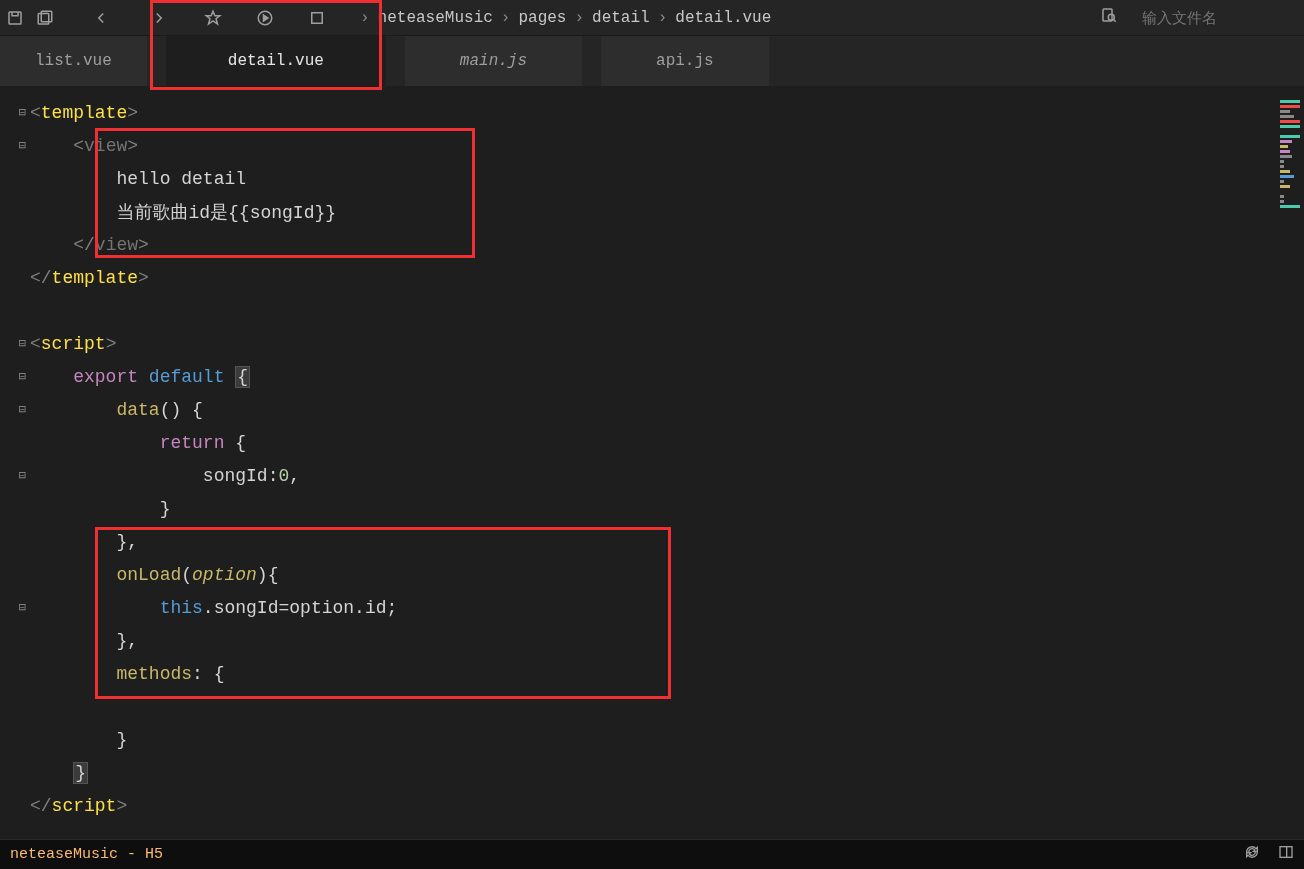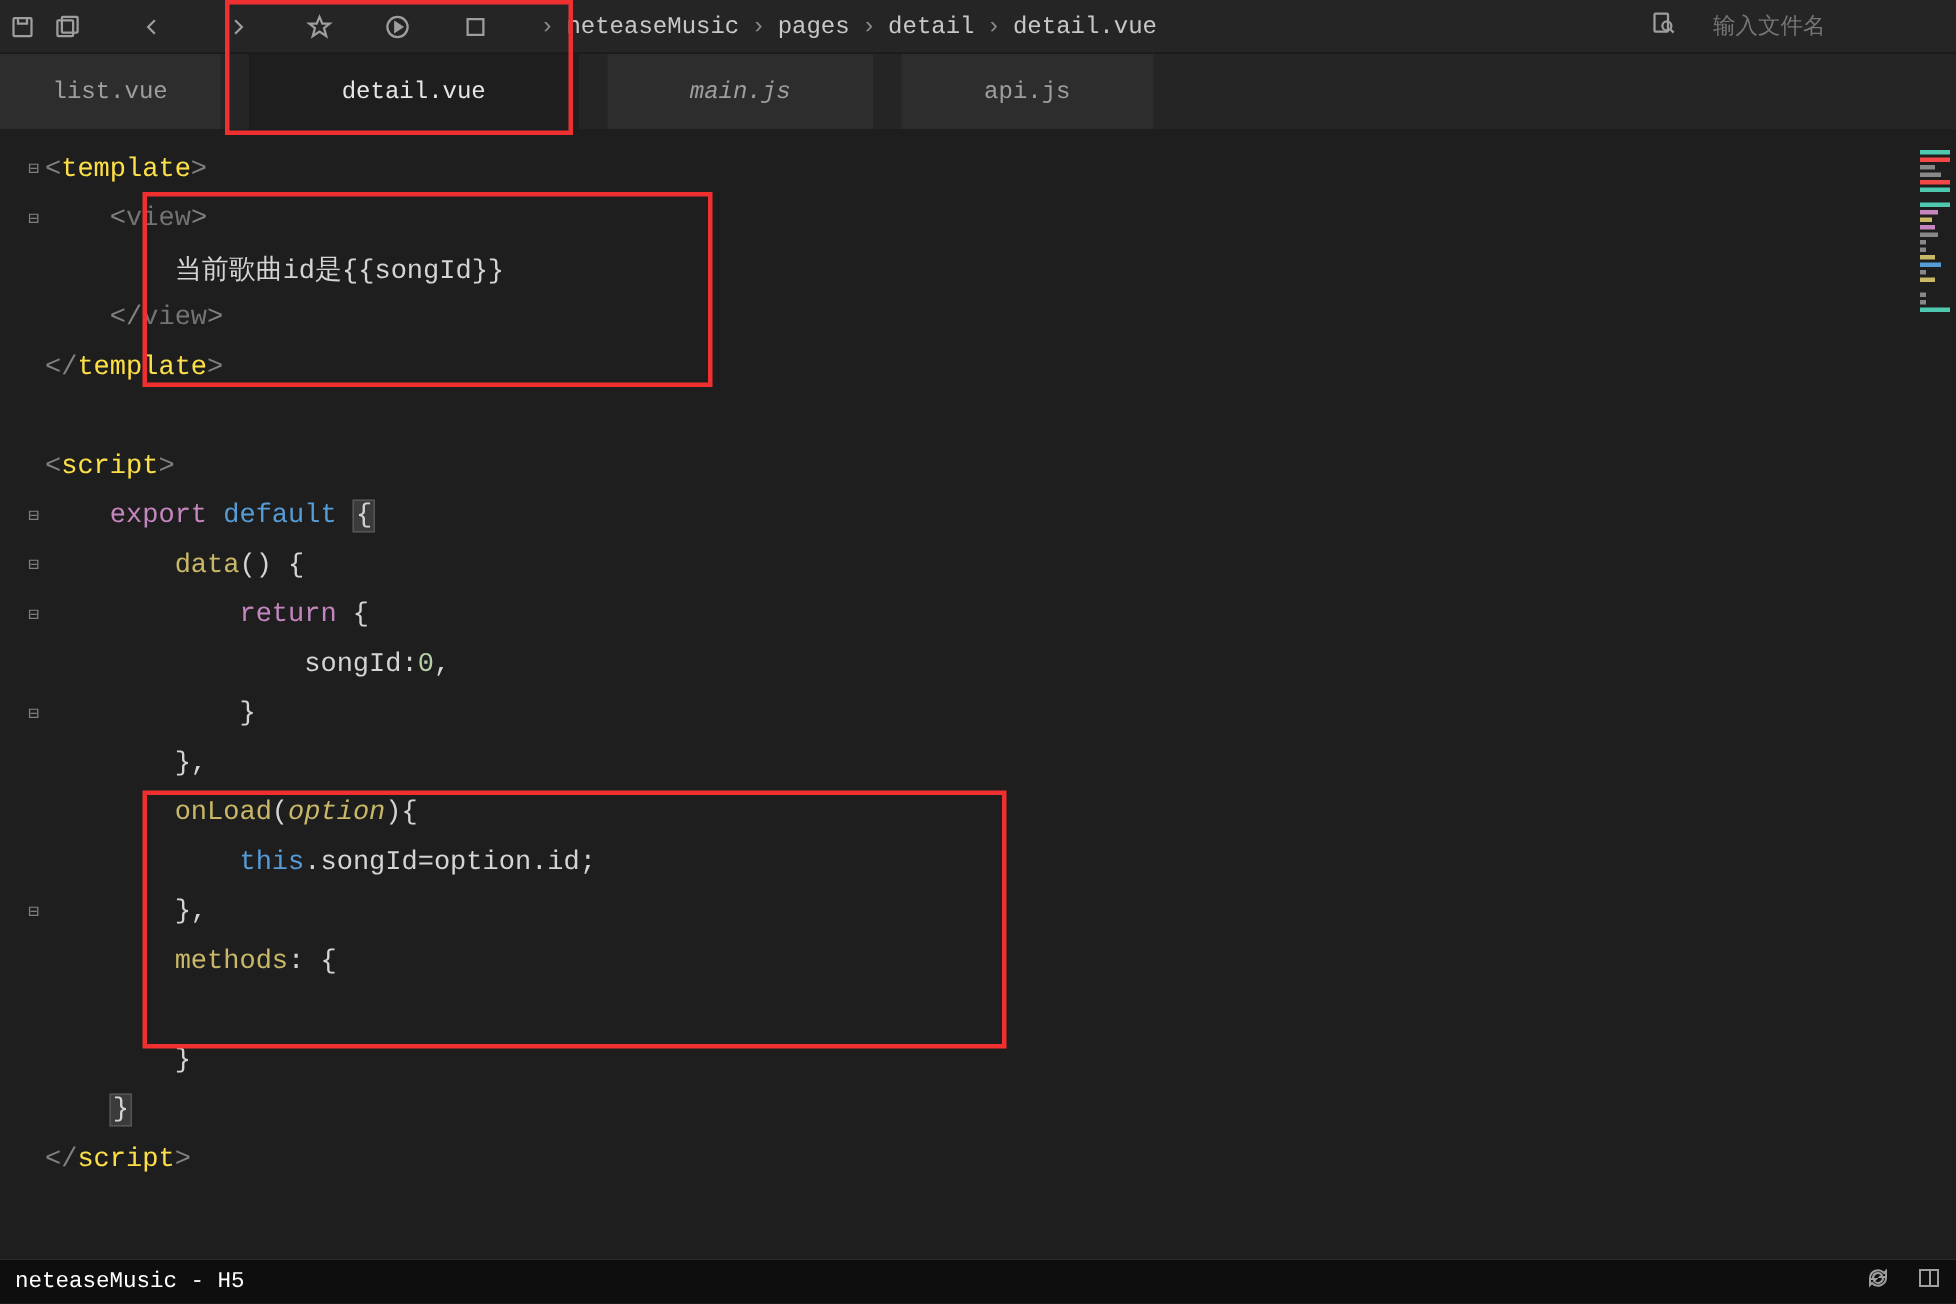--- a/index.html
+++ b/index.html
@@ -156,21 +156,21 @@
     pointer-events: none;
   }
 
   
   .statusbar {
     height: 30px;
     background: #0e0e0e;
     border-top: 1px solid #292929;
     display: flex;
     align-items: center;
-    color: #ffffff;
+    color: #fdba74;
     font-size: 15px;
     padding: 0 10px;
   }
   .statusbar .right-icons {
     margin-left: auto;
     display: flex;
     gap: 18px;
     color: #9e9e9e;
   }
 </style>
@@ -283,20 +283,21 @@
     <div class="fold none"></div>
     <div class="fold none"></div>
     <div class="fold none"></div>
     <div class="fold none"></div>
     <div class="fold none"></div>
   </div>
 
   <div class="code-area">
     <div class="line"><span class="tag-br">&lt;</span><span class="tag-name">template</span><span class="tag-br">&gt;</span></div>
     <div class="line"><span class="txt">    </span><span class="tag-br">&lt;</span><span class="tag-name-r">view</span><span class="tag-br">&gt;</span></div>
+    <div class="line"><span class="txt">        </span><span class="txt">hello detail</span></div>
     <div class="line"><span class="txt">        </span><span class="txt">当前歌曲id是{{songId}}</span></div>
     <div class="line"><span class="txt">    </span><span class="tag-br">&lt;/</span><span class="tag-name-r">view</span><span class="tag-br">&gt;</span></div>
     <div class="line"><span class="tag-br">&lt;/</span><span class="tag-name">template</span><span class="tag-br">&gt;</span></div>
     <div class="line"></div>
     <div class="line"><span class="tag-br">&lt;</span><span class="tag-name">script</span><span class="tag-br">&gt;</span></div>
     <div class="line"><span class="txt">    </span><span class="kw">export</span><span class="txt"> </span><span class="kw2">default</span><span class="txt"> </span><span class="op cursor-hl">{</span></div>
     <div class="line"><span class="txt">        </span><span class="fn">data</span><span class="op">() {</span></div>
     <div class="line"><span class="txt">            </span><span class="kw">return</span><span class="op"> {</span></div>
     <div class="line"><span class="txt">                </span><span class="txt">songId</span><span class="op">:</span><span class="num">0</span><span class="op">,</span></div>
     <div class="line"><span class="txt">            </span><span class="op">}</span></div>

